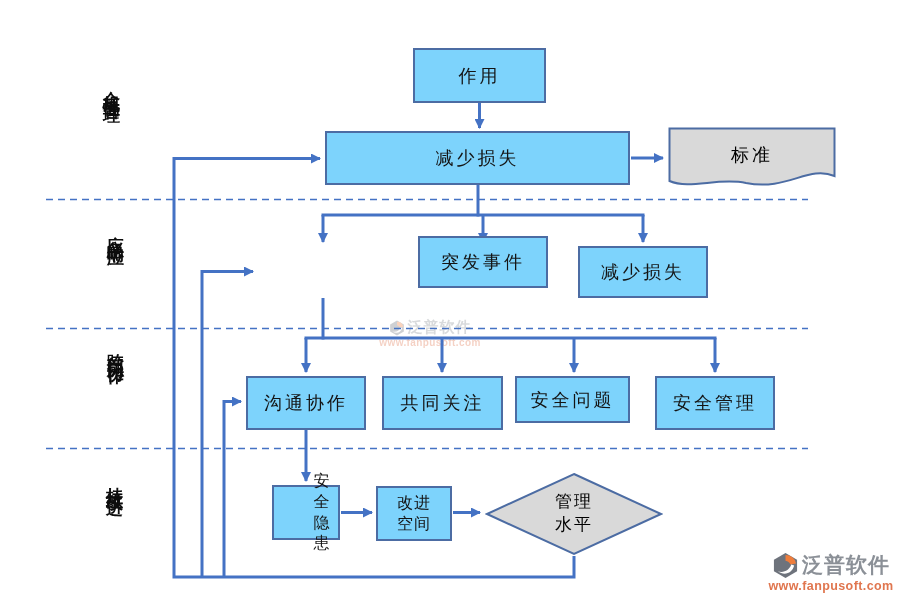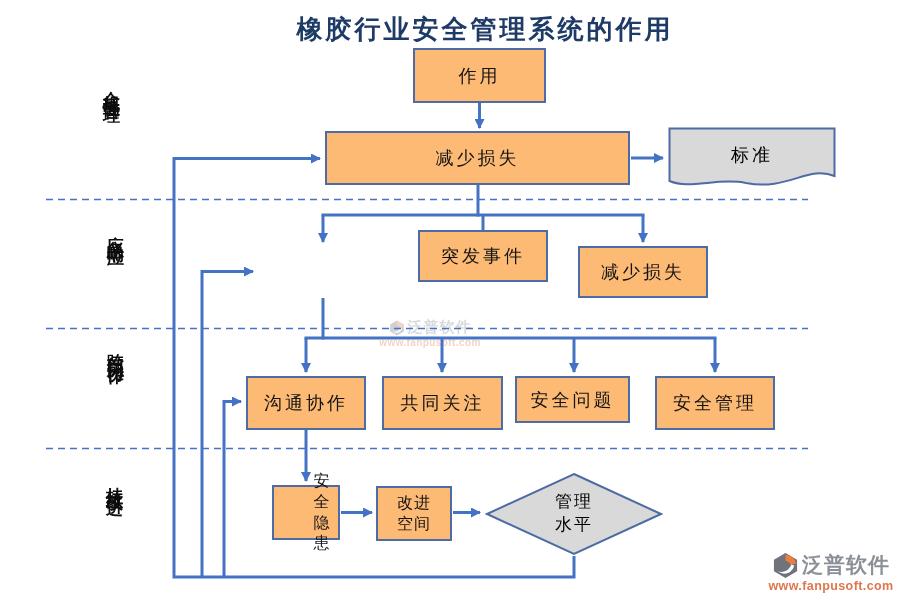--- a/index.html
+++ b/index.html
@@ -10,21 +10,21 @@
   .title{
     position:absolute;left:80px;right:10px;top:12px;text-align:center;
     font-size:26px;font-weight:700;letter-spacing:3px;color:#1e3a66;
   }
   .lane-label{
     position:absolute;writing-mode:vertical-rl;text-orientation:upright;
     font-weight:700;font-size:17px;letter-spacing:4px;color:#0d0d0d;line-height:1;
   }
   .node{
     position:absolute;display:flex;align-items:center;justify-content:center;
-    background:#fdba74;border:2px solid #4c6ca3;box-sizing:border-box;
+    background:#7dd3fc;border:2px solid #4c6ca3;box-sizing:border-box;
     font-size:18px;letter-spacing:3px;color:#141414;text-align:center;
   }
   .node.small{font-size:16px;letter-spacing:1px;line-height:1.3;white-space:pre-line;}
   .shape-wrap{position:absolute;}
   .shape-wrap svg{position:absolute;left:0;top:0;}
   .shape-label{
     position:absolute;left:0;top:0;right:0;bottom:0;display:flex;align-items:center;justify-content:center;
     font-size:18px;letter-spacing:3px;color:#000000;text-align:center;
   }
   .shape-label.two-line{font-size:17px;letter-spacing:2px;line-height:1.35;white-space:pre-line;}
@@ -111,30 +111,29 @@
       <path class="conn" d="M574,556 V577 H174 V158.5 H320" marker-end="url(#arw)"></path>
     </g>
     <g>
       <path class="conn" d="M202,578 V271.5 H253" marker-end="url(#arw)"></path>
     </g>
     <g>
       <path class="conn" d="M224,578 V401.5 H241" marker-end="url(#arw)"></path>
     </g>
   </svg>
 
-  <div class="title">橡胶行业安全管理系统的作用</div>
 
   <div class="lane-label" style="left:103px;top:77px;">合规性管理</div>
   <div class="lane-label" style="left:107px;top:223px;">应急响应</div>
   <div class="lane-label" style="left:107px;top:339px;">跨部门协作</div>
   <div class="lane-label" style="left:106px;top:473px;">持续改进</div>
 
   <div class="node" style="left:413px;top:48px;width:133px;height:55px;">作用</div>
   <div class="node" style="left:325px;top:131px;width:305px;height:54px;">减少损失</div>
-  <div class="node" style="left:418px;top:230px;width:130px;height:52px;">突发事件</div>
+  <div class="node" style="left:418px;top:236px;width:130px;height:52px;">突发事件</div>
   <div class="node" style="left:578px;top:246px;width:130px;height:52px;">减少损失</div>
   <div class="node" style="left:246px;top:376px;width:120px;height:54px;">沟通协作</div>
   <div class="node" style="left:382px;top:376px;width:121px;height:54px;">共同关注</div>
   <div class="node" style="left:515px;top:376px;width:115px;height:47px;">安全问题</div>
   <div class="node" style="left:655px;top:376px;width:120px;height:54px;">安全管理</div>
   <div class="node small" style="left:272px;top:485px;width:68px;height:55px;padding-left:32px;">安全
 隐患</div>
   <div class="node small" style="left:376px;top:486px;width:76px;height:55px;">改进
 空间</div>
 

